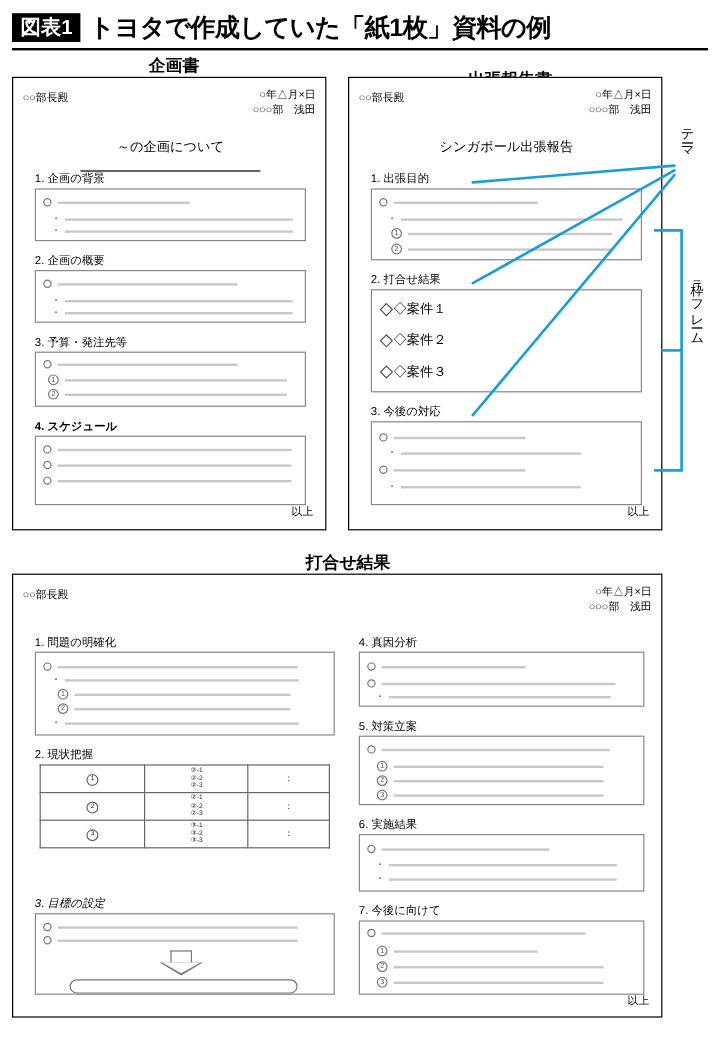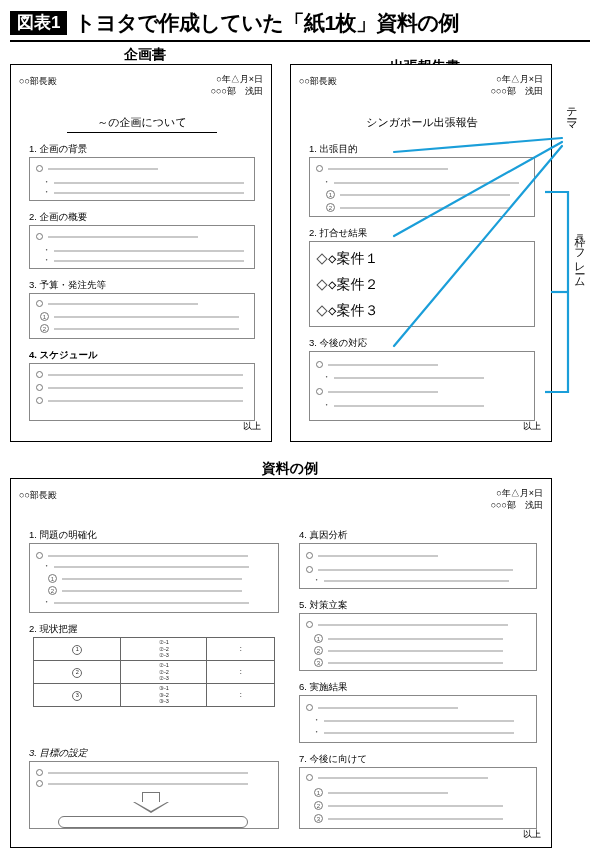--- a/index.html
+++ b/index.html
@@ -80,21 +80,21 @@
     line-height: 1.35;
   }
   .doc-title {
     position: absolute;
     font-size: 11px;
     text-align: center;
     white-space: nowrap;
   }
   .doc-title.ul {
     border-bottom: 1px solid #000;
-    padding-bottom: 2px;
+    padding-bottom: 12px;
   }
   .item-label {
     position: absolute;
     font-size: 9.5px;
     white-space: nowrap;
   }
   .ijou {
     position: absolute;
     font-size: 9px;
   }
@@ -149,24 +149,23 @@
     flex: none;
     margin-right: 2px;
   }
   .line {
     height: 2px;
     background: #c9c9c9;
     margin-left: 5px;
     flex: none;
   }
   .kline {
-    font-size: 14px;
+    font-size: 11px;
     margin-left: 4px;
     white-space: nowrap;
-    font-family: Liberation Mono, monospace;
   }
 
   
   .tbl {
     position: absolute;
     border-collapse: collapse;
     font-size: 7.5px;
   }
   .tbl td, .tbl th {
     border: 1px solid #666;
@@ -225,21 +224,21 @@
 <body>
 
 <div class="header">
   <span class="fig-badge">図表1</span>
   <span class="header-title">トヨタで作成していた「紙1枚」資料の例</span>
 </div>
 <div class="header-rule"></div>
 
 <div class="sec-title" style="left:10px; top:46px; width:270px;text-align:center;">企画書</div>
 <div class="sec-title" style="left:290px; top:46px; width:270px;margin-top:12px;">出張報告書</div>
-<div class="sec-title" style="left:10px; top:460px; width:560px;">資料の例</div>
+<div class="sec-title" style="left:10px; top:460px; width:560px;">打合せ結果</div>
 
 <div class="sheet" style="left:10px; top:64px; width:262px; height:378px;">
   <div class="addr-left" style="left:8px; top:10px;">○○部長殿</div>
   <div class="addr-right" style="right:8px; top:8px;">
     <div>○年△月×日</div>
     <div>○○○部　浅田</div>
   </div>
   <div class="doc-title ul" style="left:56px; top:50px; width:150px;">～の企画について</div>
 
   <div class="item-label" style="left:18px; top:78px;">1. 企画の背景</div>

